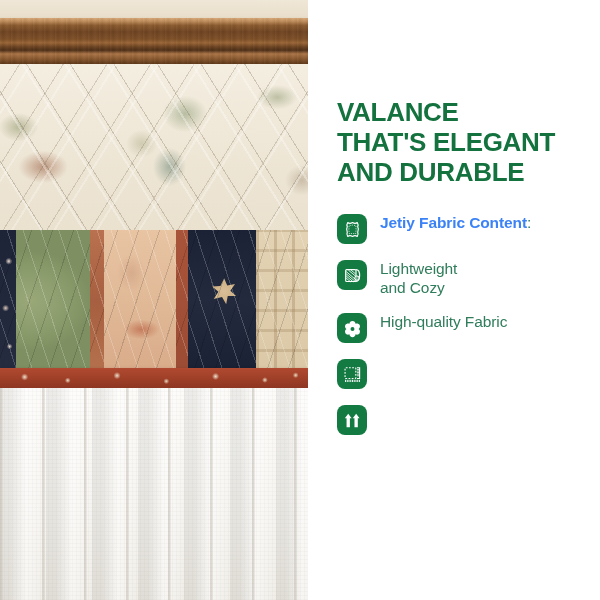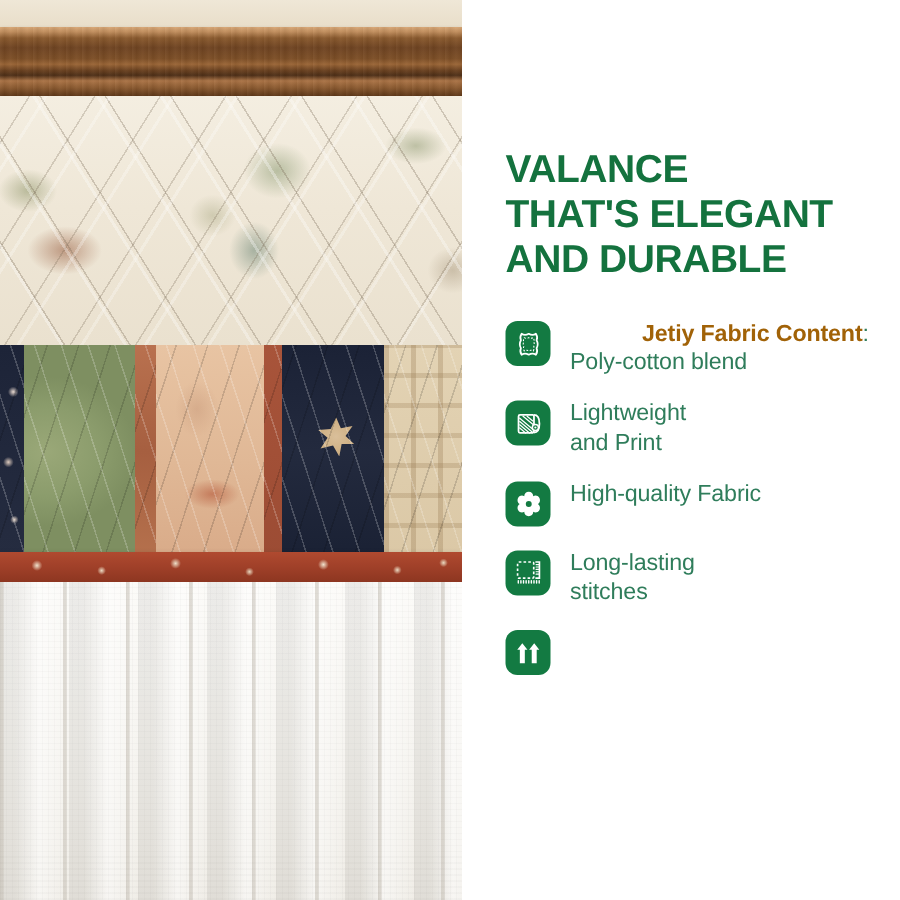--- a/index.html
+++ b/index.html
@@ -253,23 +253,22 @@
   }
   .badge svg { display:block; }
   .feature-text {
     color: #2f7d5b;
     font-size: 15.5px;
     line-height: 1.24;
     padding-top: 1px;
     letter-spacing: -0.1px;
   }
   .feature-text .lead {
-    color: #a16207;
+    color: #3b82f6;
     font-weight: 700;
-    margin-left: 48px;
   }
   .ft-line { display:block; white-space: pre-line; }
 </style>
 </head>
 <body>
 
 <div class="page">
 
   <div class="photo-panel">
     <div class="wall-top"></div>
@@ -310,38 +309,37 @@
                      C4.4 13.6 4.4 10.4 5.4 8.6 C4.6 7 4.6 5.4 6 3.2 Z" fill="none" stroke="#ffffff" stroke-width="1.5" stroke-linejoin="round"></path>
             <path d="M8.2 6.4 C9.6 7.2 10.8 7.2 12 6.4 C13.2 7.2 14.4 7.2 15.8 6.4
                      C16.6 8 16.6 9 16.2 10 C16.8 11.2 16.8 12.8 16.2 14
                      C16.6 15 16.6 16 15.8 17.6 C14.4 16.8 13.2 16.8 12 17.6
                      C10.8 16.8 9.6 16.8 8.2 17.6 C7.4 16 7.4 15 7.8 14
                      C7.2 12.8 7.2 11.2 7.8 10 C7.4 9 7.4 8 8.2 6.4 Z" fill="none" stroke="#ffffff" stroke-width="0.9" stroke-dasharray="1.6 1.4"></path>
           </svg>
         </span>
         <span class="feature-text">
           <span class="ft-line"><span class="lead">Jetiy Fabric Content</span><span>:</span></span>
-          <span class="ft-line">Poly-cotton blend</span>
         </span>
       </div>
 
       <div class="feature">
         <span class="badge">
           <svg width="19" height="19" viewBox="0 0 24 24">
             <rect x="3.4" y="4.6" width="13" height="15" rx="1.2" fill="none" stroke="#ffffff" stroke-width="1.5"></rect>
             <path d="M4.4 7.4 L15.4 16.6 M4.4 10.2 L15.4 19.4 M4.4 12.9 L12.6 19.8
                      M4.4 15.6 L9.4 19.8 M7.2 5.6 L15.4 12.4 M10.6 5.6 L15.4 9.6" stroke="#ffffff" stroke-width="1.1" stroke-linecap="round"></path>
             <path d="M16.4 4.6 C19.6 4.6 21 7 21 12 C21 17 19.6 19.4 16.4 19.4" fill="none" stroke="#ffffff" stroke-width="1.5"></path>
             <circle cx="17.6" cy="15.2" r="2.6" fill="#137a42" stroke="#ffffff" stroke-width="1.3"></circle>
             <circle cx="17.6" cy="15.2" r="0.9" fill="#ffffff"></circle>
           </svg>
         </span>
         <span class="feature-text">
           <span class="ft-line">Lightweight
-and Print</span>
+and Cozy</span>
         </span>
       </div>
 
       <div class="feature">
         <span class="badge">
           <svg width="19" height="19" viewBox="0 0 24 24">
             <path d="M12 2.4 C14.2 2.4 15.8 4 15.8 6.1 C17.6 5 19.8 5.6 20.9 7.4
                      C22 9.3 21.4 11.6 19.6 12.7 C21.4 13.8 22 16 20.9 17.9
                      C19.8 19.7 17.6 20.3 15.8 19.2 C15.8 21.3 14.2 22.9 12 22.9
                      C9.8 22.9 8.2 21.3 8.2 19.2 C6.4 20.3 4.2 19.7 3.1 17.9
@@ -360,24 +358,20 @@
           <svg width="19" height="19" viewBox="0 0 24 24">
             <rect x="2.6" y="3.4" width="13.6" height="13.6" rx="1" fill="none" stroke="#ffffff" stroke-width="1.4" stroke-dasharray="2.2 1.8"></rect>
             <path d="M17.6 3.4 L21 3.4 L21 17 L17.6 17" fill="none" stroke="#ffffff" stroke-width="1.4"></path>
             <path d="M18.2 5.6 L21 5.6 M18.2 7.6 L21 7.6 M18.2 9.6 L21 9.6
                      M18.2 11.6 L21 11.6 M18.2 13.6 L21 13.6" stroke="#ffffff" stroke-width="1" stroke-linecap="round"></path>
             <path d="M3.2 19.2 L3.2 21 M5.4 19.2 L5.4 21 M7.6 19.2 L7.6 21
                      M9.8 19.2 L9.8 21 M12 19.2 L12 21 M14.2 19.2 L14.2 21
                      M16.4 19.2 L16.4 21 M18.6 19.2 L18.6 21 M20.8 19.2 L20.8 21" stroke="#ffffff" stroke-width="1.2" stroke-linecap="round"></path>
           </svg>
         </span>
-        <span class="feature-text">
-          <span class="ft-line">Long-lasting
-stitches</span>
-        </span>
       </div>
 
       <div class="feature">
         <span class="badge">
           <svg width="19" height="19" viewBox="0 0 24 24">
             <path d="M6.6 3.6 L10.9 9 L8.7 9 L8.7 20.4 L4.5 20.4 L4.5 9 L2.3 9 Z" fill="#ffffff"></path>
             <path d="M16.6 3.6 L20.9 9 L18.7 9 L18.7 20.4 L14.5 20.4 L14.5 9 L12.3 9 Z" fill="#ffffff"></path>
           </svg>
         </span>
       </div>

